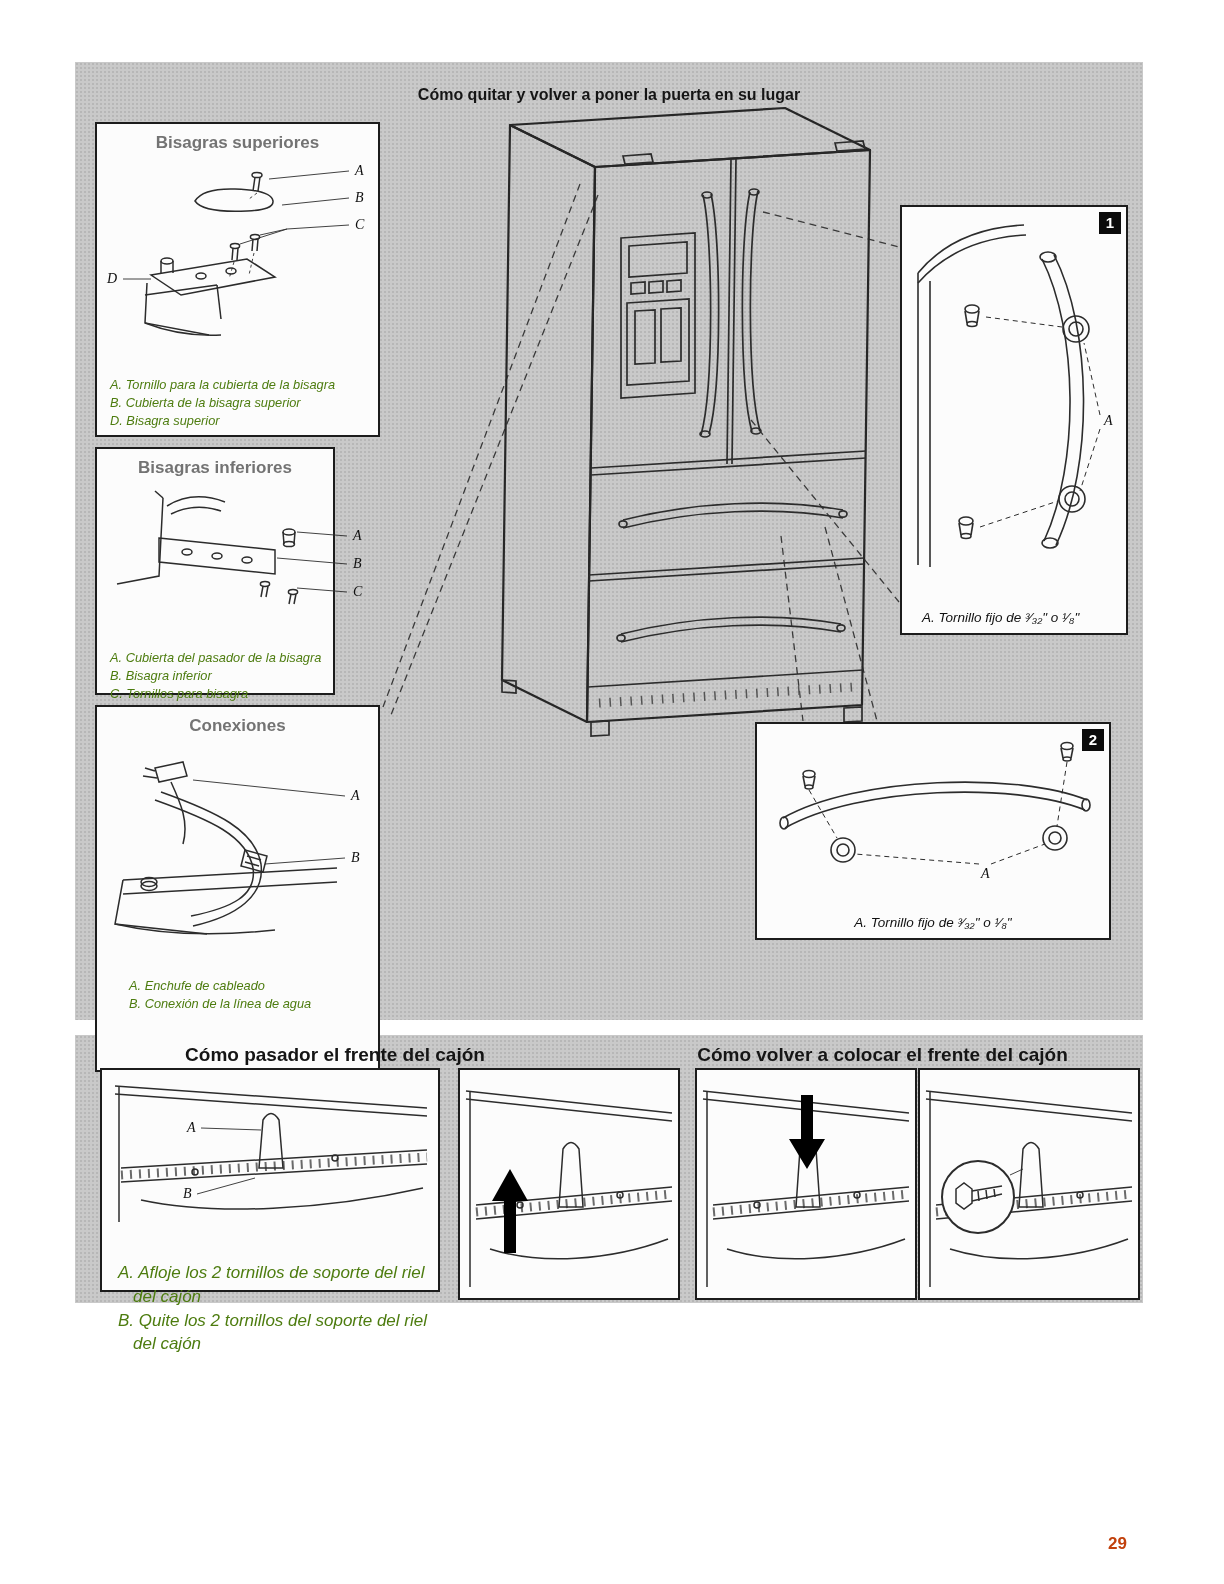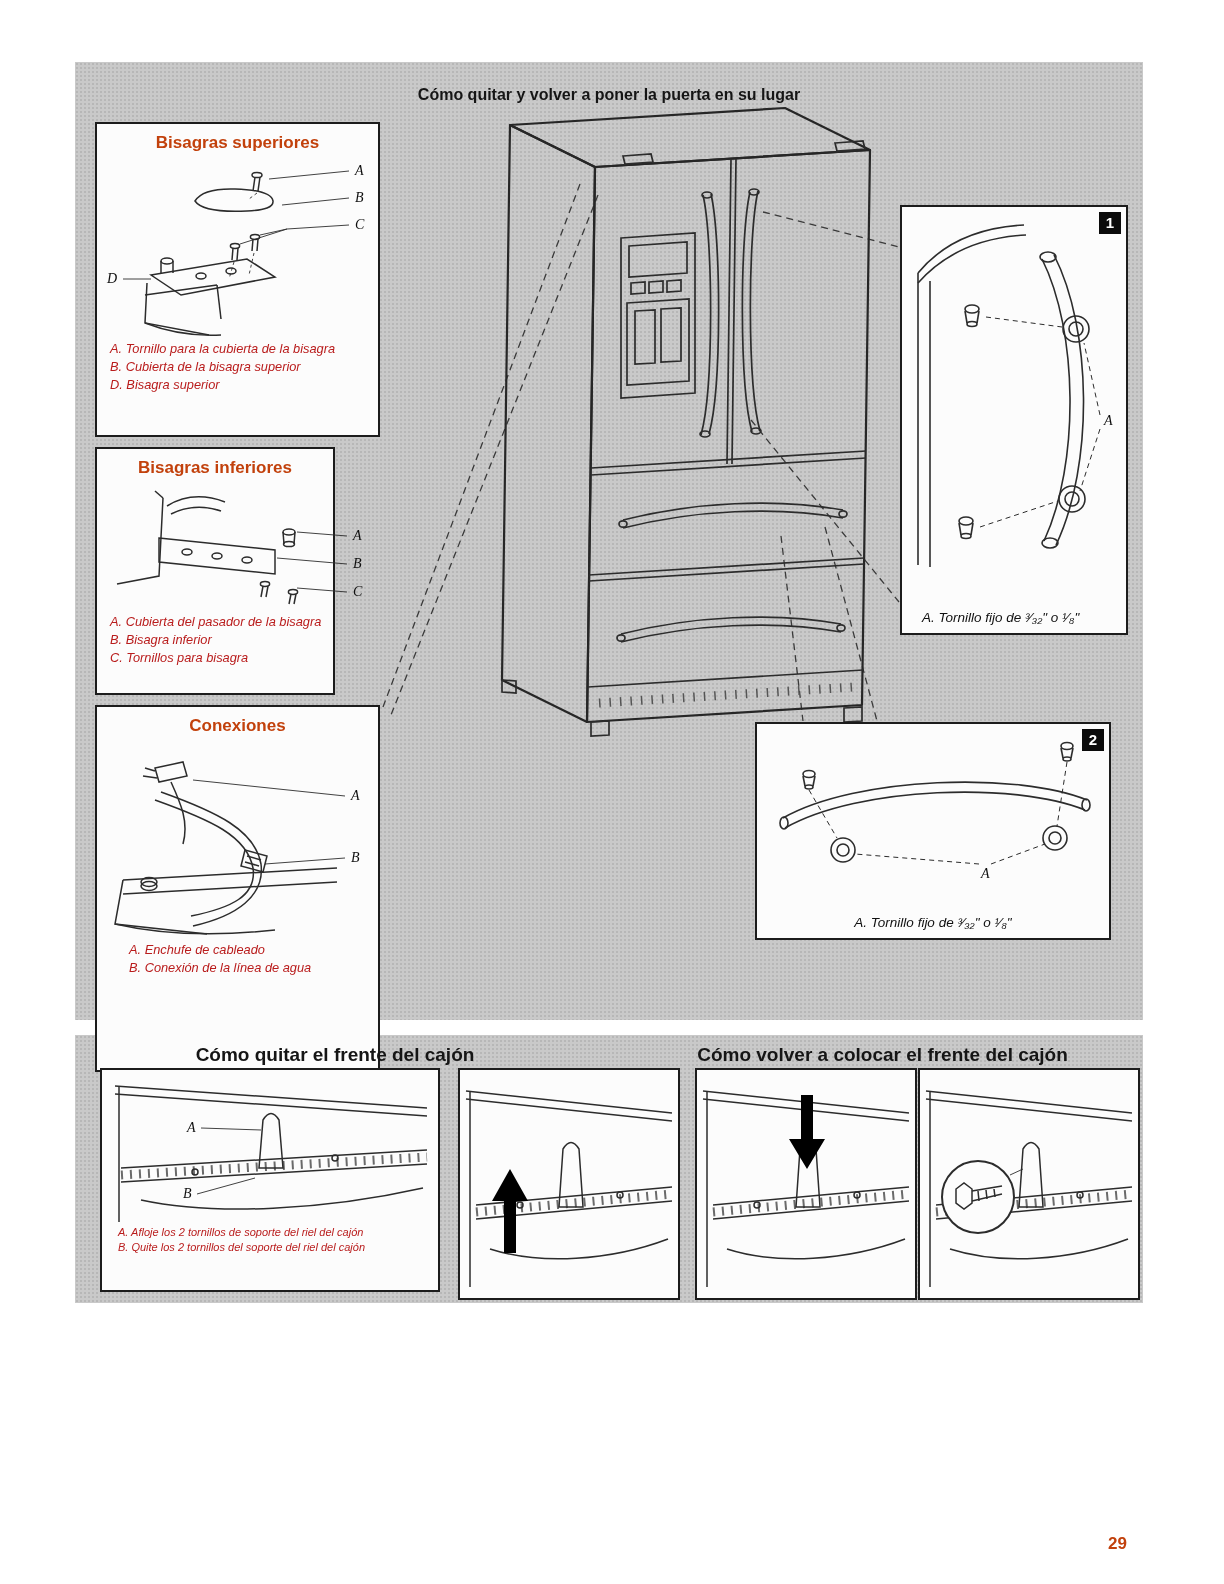--- a/index.html
+++ b/index.html
@@ -32,31 +32,31 @@
   .sub-title.right { left:555px; width:505px; }
 
   .overlay { position:absolute; left:0; top:0; z-index:1; }
 
   .box {
     position:absolute; z-index:2;
     background:#fcfcfc; border:2px solid #1c1c1c;
   }
   .box h2 {
     font-size:17px; font-weight:bold; text-align:center;
-    margin:9px 6px 2px; color:#c2410c;
+    margin:9px 6px 2px; color:#737373;
   }
   .box > svg { margin:2px auto 0; display:block; }
 
   .captions {
     font-style:italic; font-size:12.8px; line-height:1.4;
-    color:#b91c1c; padding:3px 8px 8px 13px;
+    color:#4d7c0f; padding:3px 8px 8px 13px;margin-top:36px;
   }
   .captions .cap { padding-left:15px; text-indent:-15px; }
   .captions.indent { padding-left:32px; }
-  .captions.small { font-size:11px; padding-top:1px;padding-left:16px; }
+  .captions.small { font-size:17px; padding-top:1px;padding-left:16px; }
 
   .badge {
     position:absolute; top:5px; right:5px; z-index:3;
     width:22px; height:22px; background:#0b0b0b; color:#fff;
     font:bold 15px/22px "Liberation Sans",sans-serif; text-align:center;
   }
 
   .fig-caption {
     position:absolute; bottom:8px; left:0; width:100%;
     font-style:italic; font-size:13.5px; color:#101010;
@@ -331,21 +331,21 @@
         </g>
         <text class="lbl" x="224" y="152">A</text>
       </svg>
       <div class="fig-caption center">A. Tornillo fijo de ³⁄₃₂" o ¹⁄₈"</div>
     </div>
 
   </section>
 
   <section class="panel drawer-panel">
 
-    <div class="sub-title left">Cómo quitar el frente del cajón</div>
+    <div class="sub-title left">Cómo pasador el frente del cajón</div>
     <div class="sub-title right">Cómo volver a colocar el frente del cajón</div>
 
     <div class="box" style="left:25px; top:33px; width:340px; height:224px;">
       <svg width="330" height="148" viewBox="0 0 330 148" style="margin-top:6px">
         <g stroke="#2c2c2c" stroke-width="1.5" fill="none">
           <line x1="10" y1="10" x2="322" y2="32"></line>
           <line x1="10" y1="18" x2="322" y2="40"></line>
           <line x1="14" y1="10" x2="14" y2="146"></line>
           <line x1="16" y1="92" x2="322" y2="74"></line>
           <line x1="16" y1="106" x2="322" y2="88"></line>

